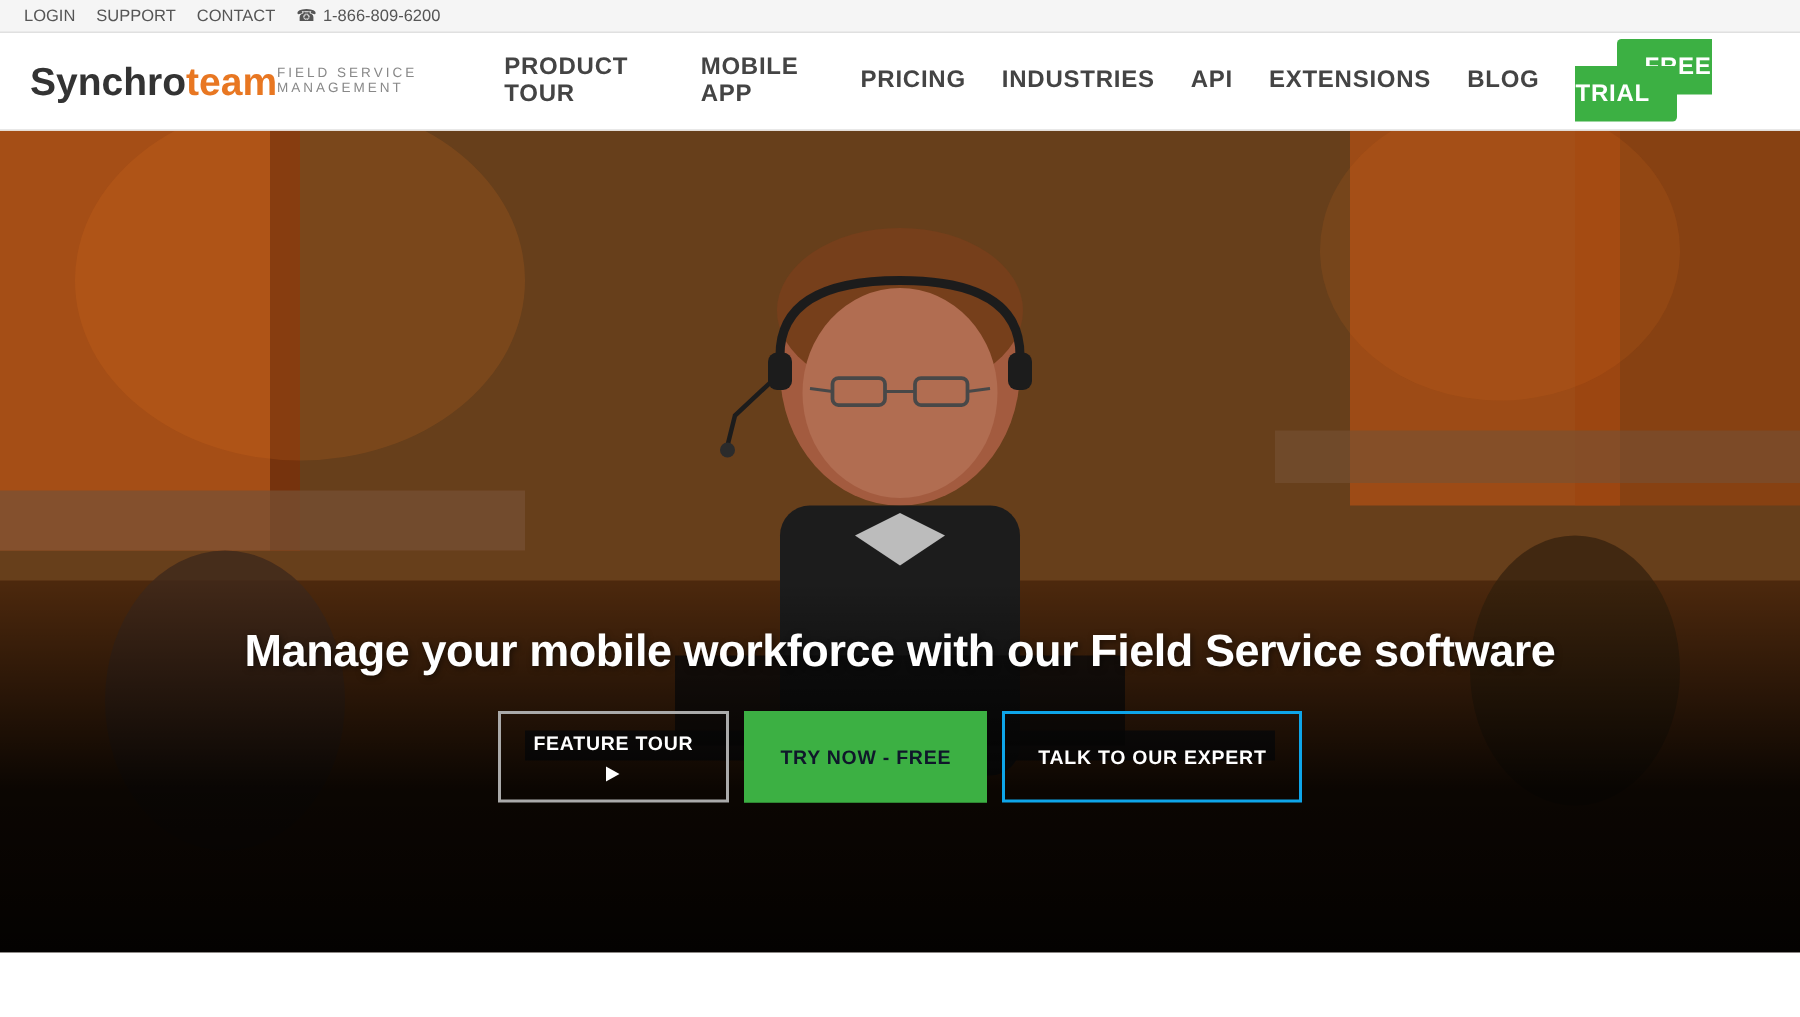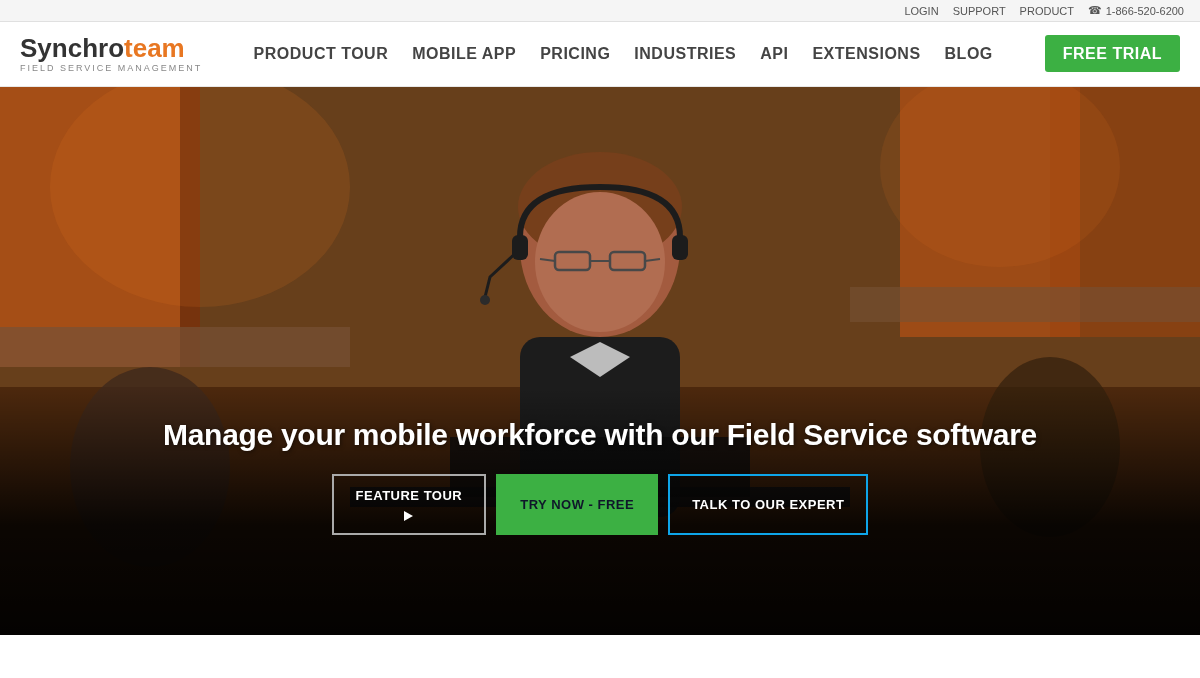--- a/index.html
+++ b/index.html
@@ -2,21 +2,20 @@
 <html><head>
   <meta charset="utf-8">
   <style>
     * { margin: 0; padding: 0; box-sizing: border-box; }
     body { font-family: Arial, sans-serif; width: 1200px; height: 678px; overflow: hidden; }
 
     
     .utility-bar {
       background: #f5f5f5;
       display: flex;
-      justify-content: flex-end;
       align-items: center;
       padding: 4px 16px;
       font-size: 11px;
       color: #555;
       gap: 14px;
       border-bottom: 1px solid #e0e0e0;
     }
     .utility-bar a {
       color: #555;
       text-decoration: none;
@@ -34,21 +33,21 @@
       display: flex;
       align-items: center;
       padding: 0 20px;
       height: 65px;
       border-bottom: 1px solid #e8e8e8;
       position: relative;
       z-index: 10;
     }
     .logo {
       display: flex;
-      flex-direction: column;
+      flex-direction: row;
       margin-right: auto;
       text-decoration: none;
     }
     .logo-text {
       font-size: 26px;
       font-weight: bold;
       line-height: 1;
     }
     .logo-synchro { color: #333; }
     .logo-team { color: #e87722; }
@@ -211,24 +210,24 @@
       width: 100%; height: 100%;
       z-index: 0;
     }
   </style>
 </head>
 <body>
 
 <div class="utility-bar">
   <a href="#">LOGIN</a>
   <a href="#">SUPPORT</a>
-  <a href="#">PRODUCT</a>
+  <a href="#">CONTACT</a>
   <div class="phone-link">
     <span>☎</span>
-    <span>1-866-520-6200</span>
+    <span>1-866-809-6200</span>
   </div>
 </div>
 
 <nav class="main-nav">
   <a href="#" class="logo">
     <div class="logo-text">
       <span class="logo-synchro">Synchro</span><span class="logo-team">team</span>
     </div>
     <div class="logo-sub">FIELD SERVICE MANAGEMENT</div>
   </a>

